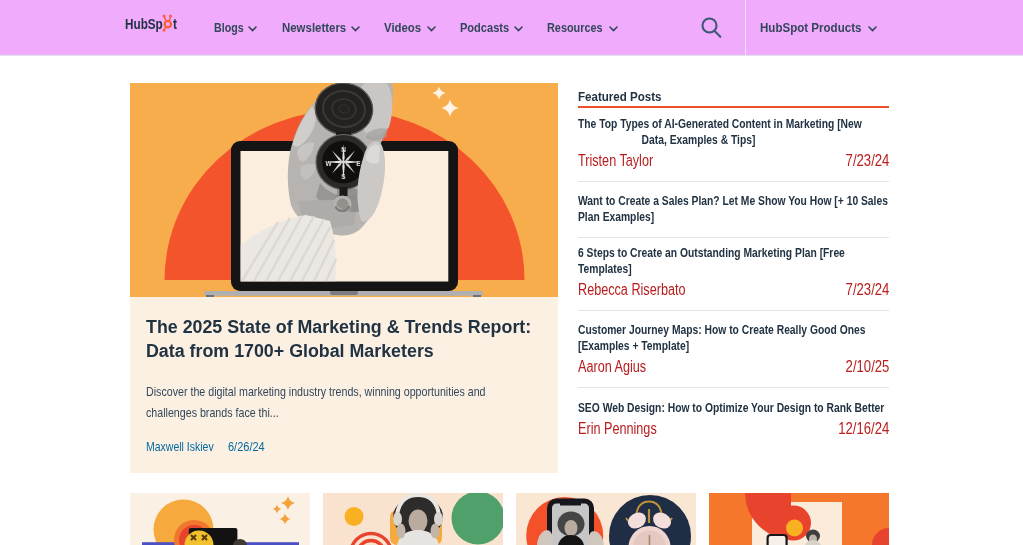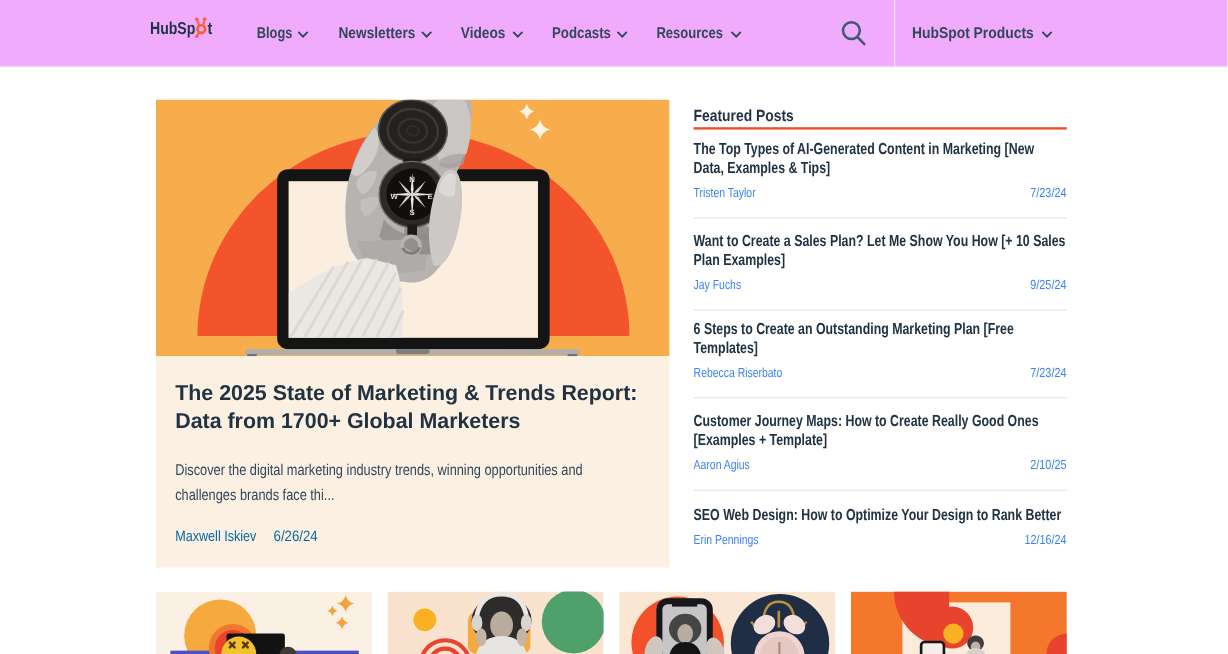--- a/index.html
+++ b/index.html
@@ -27,21 +27,21 @@
     transform:scaleX(0.82); transform-origin:0 0; white-space:nowrap; }
   #feat-meta { position:absolute; left:16px; top:141.5px; color:#0369a1; font-size:12.5px; line-height:16px; }
 
   
   #side { position:absolute; left:578px; top:83px; width:311px; }
   #side h2 { margin-top:5.7px; color:#213343; font-size:13.5px; font-weight:700; line-height:16px;
     transform:scaleX(0.856); transform-origin:0 0; }
   #side .rule { margin-top:1.3px; height:2px; background:#eb5129; }
   .post .t { color:#213343; font-size:13.3px; font-weight:700; line-height:16px;
     transform:scaleX(0.775); transform-origin:0 0; white-space:nowrap; }
-  .post .meta { position:relative; height:16px; margin-top:5px; color:#3b82f6; font-size:11px; line-height:16px; }
+  .post .meta { position:relative; height:16px; margin-top:5px; color:#b91c1c; font-size:16px; line-height:16px; }
   .post .meta .au { position:absolute; left:0; transform:scaleX(0.79); transform-origin:0 50%; white-space:nowrap; }
   .post .meta .dt { position:absolute; right:0; transform:scaleX(0.82); transform-origin:100% 50%; white-space:nowrap; }
   .post .div { height:1px; background:#dfe5ec; margin-top:12px; }
 
   
   .bcard { position:absolute; top:493px; width:180px; height:52px; }
 </style>
 </head>
 <body>
 <div id="page">
@@ -191,34 +191,30 @@
     <div id="feat-body">
       <div id="feat-title">The 2025 State of Marketing &amp; Trends Report:<br>Data from 1700+ Global Marketers</div>
       <div id="feat-desc">Discover the digital marketing industry trends, winning opportunities and<br>challenges brands face thi...</div>
       <div id="feat-meta"><span class="sx" style="transform:scaleX(0.84);">Maxwell Iskiev</span><span class="sx" style="position:absolute; left:81.8px; transform:scaleX(0.88);">6/26/24</span></div>
     </div>
   </div>
 
   <div id="side">
     <h2>Featured Posts</h2>
     <div class="rule"></div>
-    <div class="post" style="margin-top:8px;">
+    <div class="post" style="margin-top:8px;text-align:center;">
       <div class="t">The Top Types of AI-Generated Content in Marketing [New<br>Data, Examples &amp; Tips]</div>
       <div class="meta">
           <span class="au">Tristen Taylor</span>
           <span class="dt">7/23/24</span>
         </div>
       <div class="div"></div>
     </div>
     <div class="post" style="margin-top:11.5px;">
       <div class="t">Want to Create a Sales Plan? Let Me Show You How [+ 10 Sales<br>Plan Examples]</div>
-      <div class="meta">
-          <span class="au">Jay Fuchs</span>
-          <span class="dt">9/25/24</span>
-        </div>
       <div class="div"></div>
     </div>
     <div class="post" style="margin-top:7px;">
       <div class="t">6 Steps to Create an Outstanding Marketing Plan [Free<br>Templates]</div>
       <div class="meta">
           <span class="au">Rebecca Riserbato</span>
           <span class="dt">7/23/24</span>
         </div>
       <div class="div"></div>
     </div>

